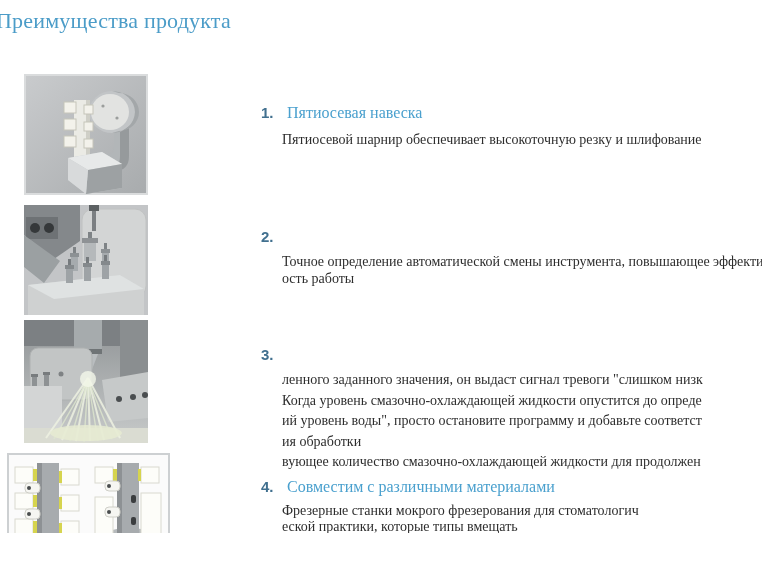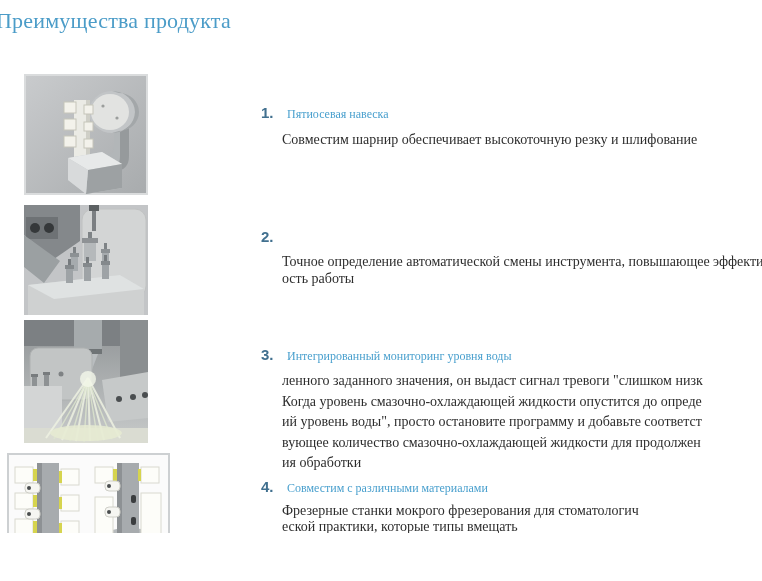--- a/index.html
+++ b/index.html
@@ -25,21 +25,21 @@
   .img4{left:7px;top:453px;}
   .sec{position:absolute;left:261px;}
   .sec-head{display:flex;align-items:baseline;}
   .num{
     font-family:"Liberation Sans", sans-serif;
     font-weight:700;font-size:15px;color:#41708f;
     width:20px;flex:0 0 20px;
   }
   .head{
     font-family:"Liberation Serif", serif;
-    font-size:12px;color:#4aa0ce;
+    font-size:16px;color:#4aa0ce;
     white-space:nowrap;margin-left:6px;
   }
   .desc{
     margin-left:21px;
     font-size:14px;color:#2d2d2d;
     white-space:nowrap;
   }
   .sec1{top:104px;} .sec1 .desc{margin-top:8px;line-height:20px;}
   .sec2{top:228px;} .sec2 .desc{margin-top:8px;line-height:17px;}
   .sec3{top:346px;} .sec3 .desc{margin-top:7px;line-height:20.5px;}
@@ -231,45 +231,44 @@
       </g>
     </svg>
   </div>
 
   <section class="sec sec1">
     <div class="sec-head">
       <span class="num">1.</span>
       <span class="head">Пятиосевая навеска</span>
     </div>
     <div class="desc">
-      <div>Совместим шарнир обеспечивает высокоточную резку и шлифование</div>
+      <div>Пятиосевой шарнир обеспечивает высокоточную резку и шлифование</div>
     </div>
   </section>
 
   <section class="sec sec2">
     <div class="sec-head">
       <span class="num">2.</span>
     </div>
     <div class="desc">
       <div>Точное определение автоматической смены инструмента, повышающее эффективн</div>
       <div>ость работы</div>
     </div>
   </section>
 
   <section class="sec sec3">
     <div class="sec-head">
       <span class="num">3.</span>
-      <span class="head">Интегрированный мониторинг уровня воды</span>
     </div>
     <div class="desc">
       <div>ленного заданного значения, он выдаст сигнал тревоги "слишком низк</div>
       <div>Когда уровень смазочно-охлаждающей жидкости опустится до опреде</div>
       <div>ий уровень воды", просто остановите программу и добавьте соответст</div>
+      <div>ия обработки</div>
       <div>вующее количество смазочно-охлаждающей жидкости для продолжен</div>
-      <div>ия обработки</div>
     </div>
   </section>
 
   <section class="sec sec4">
     <div class="sec-head">
       <span class="num">4.</span>
       <span class="head">Совместим с различными материалами</span>
     </div>
     <div class="desc">
       <div>Фрезерные станки мокрого фрезерования для стоматологич</div>

